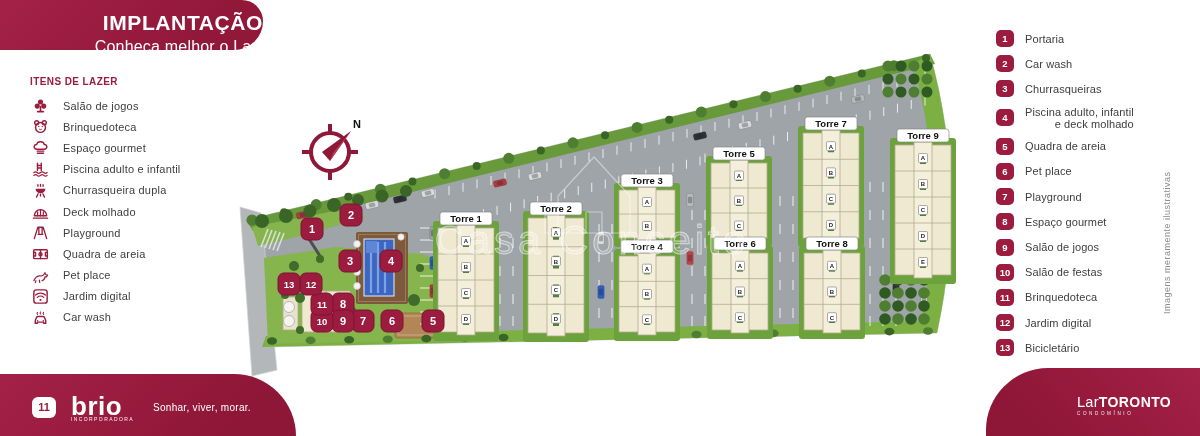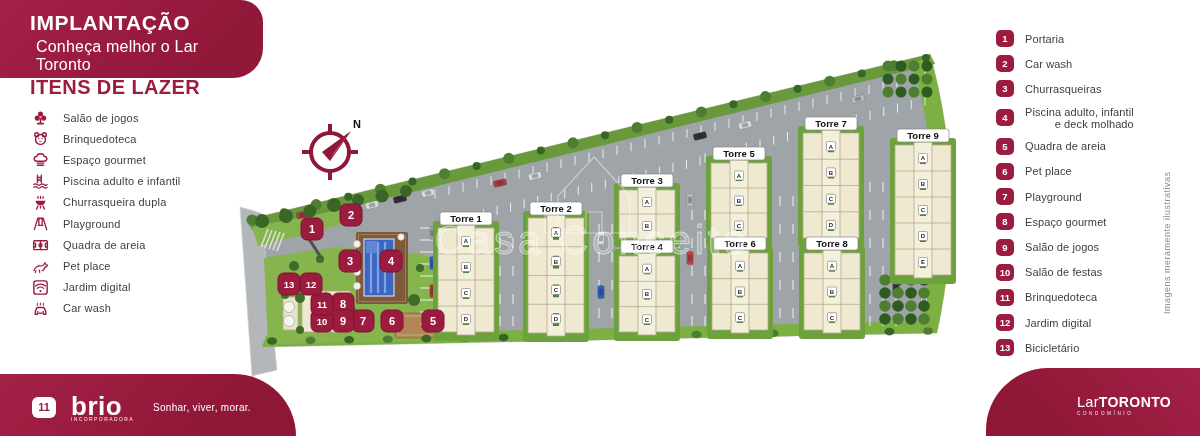--- a/index.html
+++ b/index.html
@@ -2,29 +2,29 @@
 <html><head>
 <meta charset="utf-8">
 <style>
   html,body{margin:0;padding:0;background:#fff;}
   .stage{position:relative;width:1200px;height:436px;background:#ffffff;overflow:hidden;
          font-family:"Liberation Sans",sans-serif;-webkit-font-smoothing:antialiased;}
   svg.plan{position:absolute;left:0;top:0;}
   svg text{font-family:"Liberation Sans",sans-serif;}
 
   
-  .blob-header{position:absolute;left:0;top:0;width:263px;height:78px;box-sizing:border-box;
+  .blob-header{position:absolute;left:0;top:0;width:263px;height:50px;box-sizing:border-box;
     background:linear-gradient(135deg,#a42147 0%,#92183a 75%);border-radius:0 22px 30px 0;
-    color:#fff;padding:11px 0 0 30px;}
+    color:#fff;padding:11px 0 0 30px;text-align:right;}
   .blob-header h1{margin:0;font-size:21px;font-weight:bold;letter-spacing:.6px;}
   .blob-header p{margin:3px 6px 0;font-size:16px;letter-spacing:.2px;}
 
   
   .leisure{position:absolute;left:30px;top:76px;width:225px;}
-  .leisure h2{margin:0 0 8px;color:#9b1c3f;font-size:20px;font-weight:bold;letter-spacing:.4px;}
+  .leisure h2{margin:0 0 8px;color:#9b1c3f;font-size:10px;font-weight:bold;letter-spacing:.4px;}
   .leisure ul{list-style:none;margin:0;padding:0;}
   .leisure li{display:flex;align-items:center;gap:13px;height:21.2px;}
   .leisure .ic{width:20px;height:20px;display:flex;align-items:center;justify-content:center;flex:0 0 20px;}
   .leisure .lbl{font-size:11px;color:#3d3d3d;letter-spacing:.2px;}
 
   
   .legend{position:absolute;left:996px;top:30px;width:175px;}
   .legend ul{list-style:none;margin:0;padding:0;}
   .legend li{display:flex;align-items:center;gap:11px;margin-bottom:8.2px;}
   .legend .num{flex:0 0 18px;height:17px;background:#9b1c3f;border-radius:5px;color:#fff;
@@ -829,20 +829,29 @@
             <svg viewBox="0 0 20 20" width="19" height="19" fill="none" stroke="#9b1c3f" stroke-width="1.5" stroke-linecap="round" stroke-linejoin="round">
               <path d="M4.8 8.2h10.4a5.2 4.6 0 0 1-10.4 0z" fill="#9b1c3f" stroke="none"></path>
               <path d="M7.5 13.5 5.8 17M12.5 13.5l1.7 3.5M10 13.8v2M7.3 5.5V3.8M10 5.5V3.5M12.7 5.5V3.8" stroke-width="1.4"></path>
             </svg>
           </span>
           <span class="lbl">Churrasqueira dupla</span>
         </li>
         <li>
           <span class="ic">
             <svg viewBox="0 0 20 20" width="19" height="19" fill="none" stroke="#9b1c3f" stroke-width="1.5" stroke-linecap="round" stroke-linejoin="round">
+              <path d="M3.5 14.5a6.5 6.5 0 0 1 13 0z"></path>
+              <path d="M7 14.5v-4M10 14.5V8M13 14.5v-4M2.5 17h15" stroke-width="1.3"></path>
+            </svg>
+          </span>
+          <span class="lbl">Deck molhado</span>
+        </li>
+        <li>
+          <span class="ic">
+            <svg viewBox="0 0 20 20" width="19" height="19" fill="none" stroke="#9b1c3f" stroke-width="1.5" stroke-linecap="round" stroke-linejoin="round">
               <path d="M3.5 16.5 7.2 4.5h5.6l3.7 12M8.3 4.8V12M11.7 4.8V12M7.6 12h4.8" stroke-width="1.4"></path>
             </svg>
           </span>
           <span class="lbl">Playground</span>
         </li>
         <li>
           <span class="ic">
             <svg viewBox="0 0 20 20" width="19" height="19" fill="none" stroke="#9b1c3f" stroke-width="1.5" stroke-linecap="round" stroke-linejoin="round">
               <rect x="2.8" y="6" width="14.4" height="9.4" rx="1"></rect>
               <path d="M10 6v9.4M2.8 8.8h2v3.8h-2M17.2 8.8h-2v3.8h2"></path>

